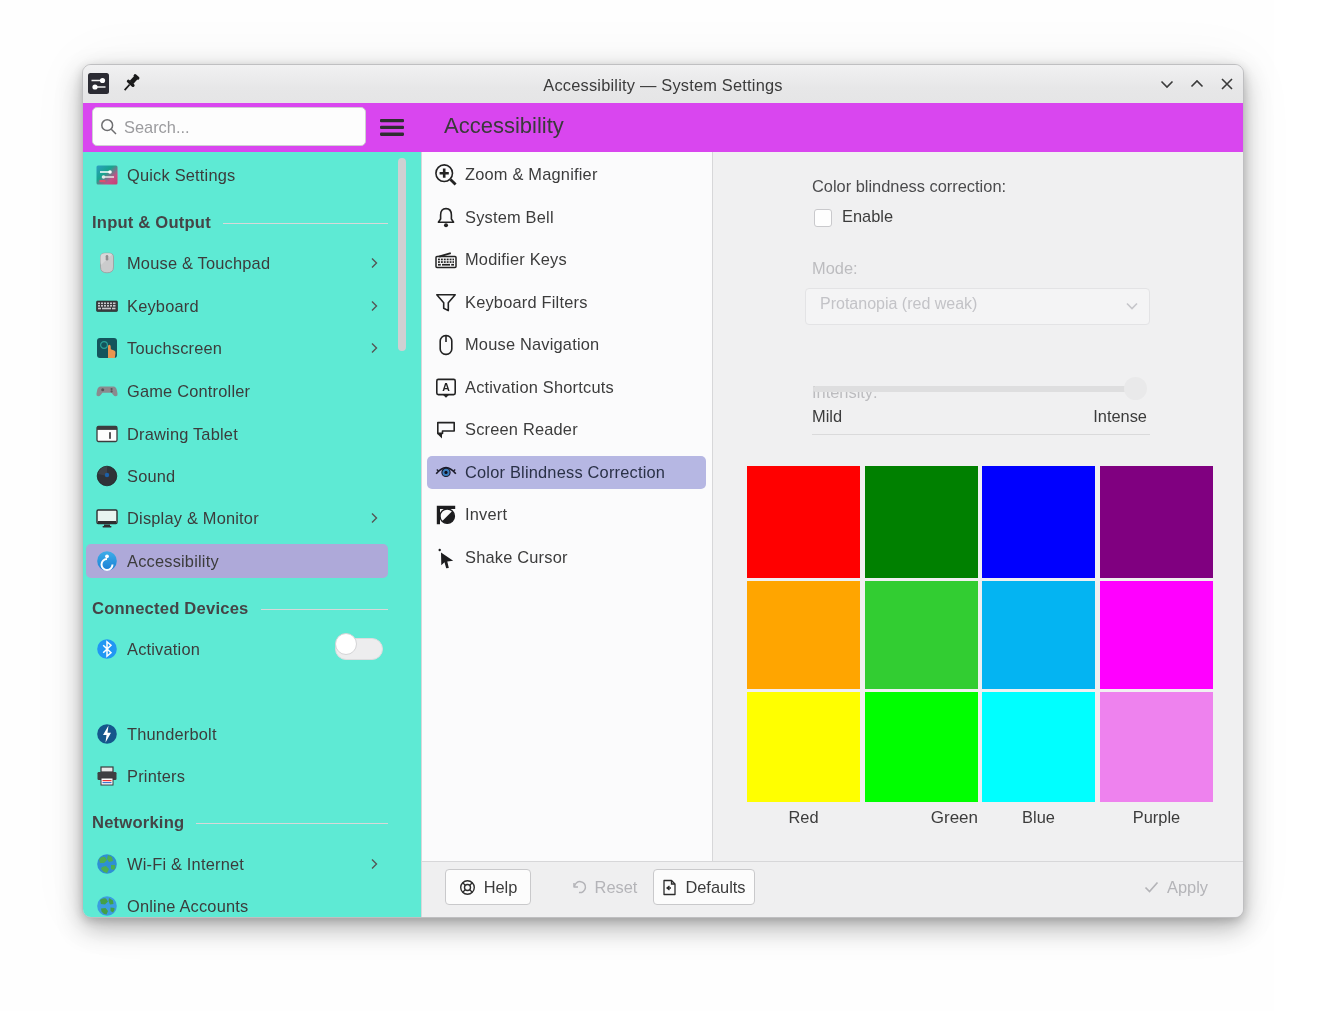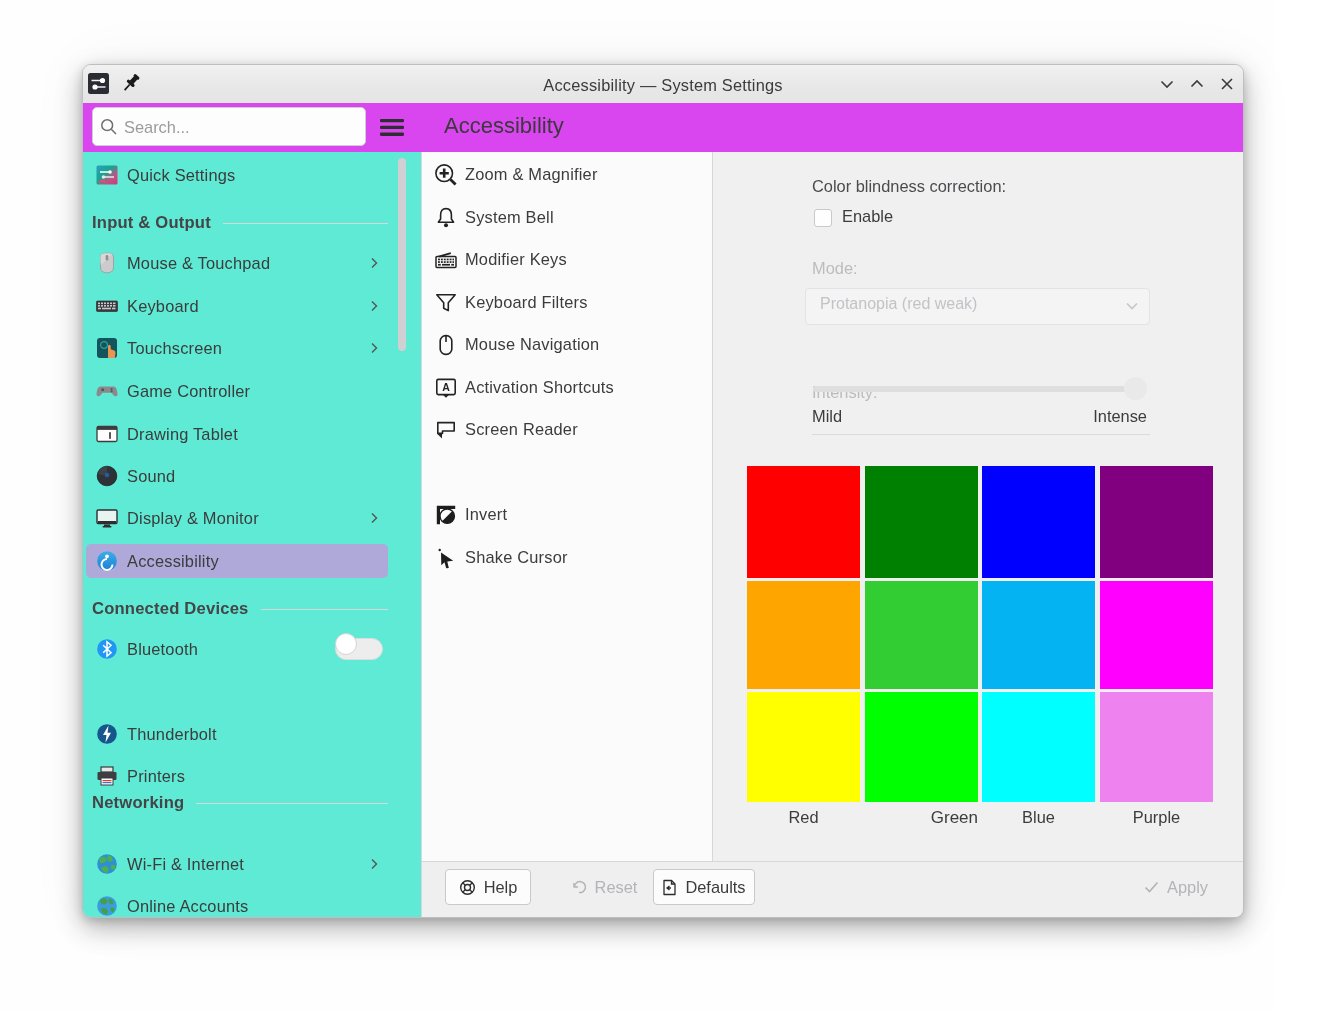--- a/index.html
+++ b/index.html
@@ -209,21 +209,21 @@
     </div>
     <div class="sect" style="top:447px;">
             <b>Connected Devices</b>
             <span class="ln"></span>
           </div>
     <div class="row" style="top:480px;">
       <svg class="ic" viewBox="0 0 22 22">
         <circle cx="11" cy="11" r="9.8" fill="#2197f3"></circle>
         <path d="M7.2 7.2 L15 14.8 L11 18.2 L11 3.8 L15 7.2 L7.2 14.8" fill="none" stroke="#fff" stroke-width="1.5"></path>
       </svg>
-      <div class="txt">Bluetooth</div>
+      <div class="txt">Activation</div>
       <div style="position:absolute;right:5px;top:6px;width:48px;height:22px;border-radius:11px;background:#ededee;border:1px solid #dcdcde;">
         <div style="position:absolute;left:-1px;top:-6px;width:22px;height:22px;border-radius:11px;background:#fff;border:1px solid #d4d4d6;"></div>
       </div>
     </div>
     <div class="row" style="top:565px;">
       <svg class="ic" viewBox="0 0 22 22">
         <circle cx="11" cy="11" r="9.8" fill="#15578c"></circle>
         <path d="M12.5 2.5 L7 12 L10.5 12 L9.5 19.5 L15 9.8 L11.5 9.8 Z" fill="#fff"></path>
       </svg>
       <div class="txt">Thunderbolt</div>
@@ -231,21 +231,21 @@
     <div class="row" style="top:607px;">
       <svg class="ic" viewBox="0 0 22 22">
         <rect x="5" y="2" width="12" height="5" fill="#e8e8e8" stroke="#3a3a3c" stroke-width="1.2"></rect>
         <rect x="1.5" y="7" width="19" height="8" rx="1.2" fill="#3f3f42"></rect>
         <rect x="5" y="13" width="12" height="7" fill="#fdfdfd" stroke="#3a3a3c" stroke-width="1"></rect>
         <rect x="6.5" y="15" width="9" height="1.2" fill="#e33"></rect>
         <rect x="6.5" y="17" width="9" height="1.2" fill="#3b76cc"></rect>
       </svg>
       <div class="txt">Printers</div>
     </div>
-    <div class="sect" style="top:641px;">
+    <div class="sect" style="top:661px;">
             <b>Networking</b>
             <span class="ln"></span>
           </div>
     <div class="row" style="top:695px;">
       <svg class="ic" viewBox="0 0 22 22">
         <circle cx="11" cy="11" r="9.8" fill="#2e8fd4"></circle>
         <path d="M3 6 Q6 3 9 4 L11 7 L8 10 L4 10 Z M12 2 L16 4 L17 8 L13 9 L11 6 Z M6 14 L10 13 L13 16 L11 20 Q7 19 5 16 Z M15 12 L19 12 Q20 15 18 17 L15 16 Z" fill="#4caf50"></path>
       </svg>
       <div class="txt">Wi-Fi &amp; Internet</div>
       <svg class="chev" viewBox="0 0 12 12" fill="none" stroke="#555" stroke-width="1.4">
@@ -322,20 +322,31 @@
         <path d="M7.6 17.4 L14.4 17.4 L11 20.8 Z" fill="#232323"></path>
       </svg>
       <div class="txt">Activation Shortcuts</div>
     </div>
     <div class="mrow" style="top:261px;">
       <svg class="ic" viewBox="0 0 22 22">
         <path d="M2.8 3.6 L19.2 3.6 L19.2 12 L7.5 12 L7.5 14.4 L2.8 14.4 Z" fill="none" stroke="#232323" stroke-width="1.6" stroke-linejoin="round"></path>
         <path d="M7 15 L7 19.6 L2.4 15 Z" fill="#232323"></path>
       </svg>
       <div class="txt">Screen Reader</div>
+    </div>
+    <div class="mrow hl2" style="top:304px;">
+      <svg class="ic" viewBox="0 0 22 22">
+        <path d="M1.2 11.8 Q6.2 5.6 11 5.6 Q15.8 5.6 20.8 11.8" fill="none" stroke="#1a1a28" stroke-width="1.6"></path>
+        <circle cx="11" cy="10.4" r="4.1" fill="#3a7ebf"></circle>
+        <circle cx="11" cy="10.4" r="4.1" fill="none" stroke="#1a1a28" stroke-width="1.1"></circle>
+        <circle cx="11" cy="10.4" r="1.6" fill="#10101c"></circle>
+        <line x1="3.4" y1="9" x2="1.8" y2="7.6" stroke="#1a1a28" stroke-width="1.3"></line>
+        <line x1="18.6" y1="9" x2="20.2" y2="7.6" stroke="#1a1a28" stroke-width="1.3"></line>
+      </svg>
+      <div class="txt">Color Blindness Correction</div>
     </div>
     <div class="mrow" style="top:346px;">
       <svg class="ic" viewBox="0 0 22 22">
         <path d="M1.8 1.8 L20.2 1.8 L20.2 5 L5 5 L5 20.2 L1.8 20.2 Z" fill="#1d1d1f"></path>
         <circle cx="12.2" cy="12.2" r="7.2" fill="none" stroke="#1d1d1f" stroke-width="1.4"></circle>
         <path d="M17.3 7.1 A7.2 7.2 0 0 1 7.1 17.3 Z" fill="#1d1d1f"></path>
       </svg>
       <div class="txt">Invert</div>
     </div>
     <div class="mrow" style="top:389px;">

